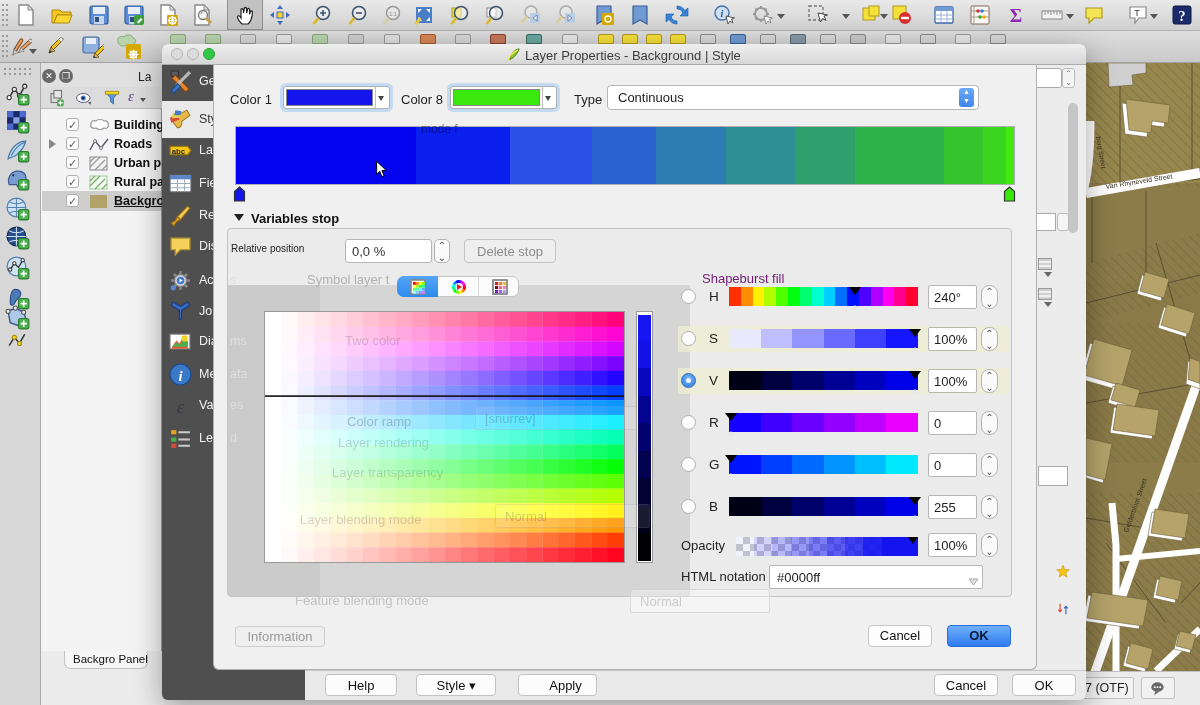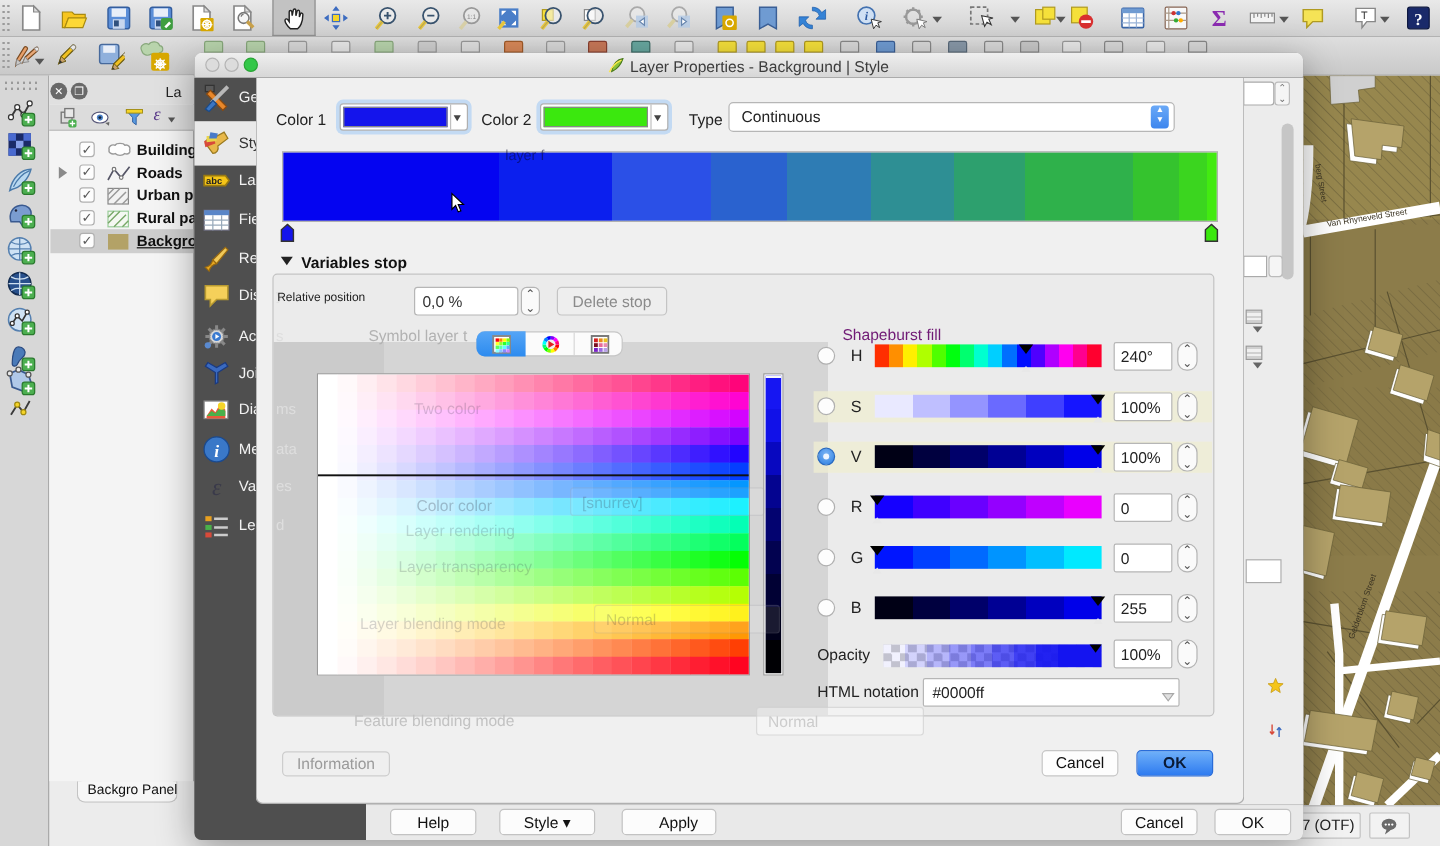--- a/index.html
+++ b/index.html
@@ -557,21 +557,21 @@
 <div class="ab" style="left:374px;top:160px;width:14px;height:20px;z-index:60"><svg width="100%" height="100%" viewBox="0 0 16 22">
       <path d="M3 1v15l3.5-3.5 2.5 6 2.5-1-2.5-6H14z" fill="#fff" stroke="#000" stroke-width="1.1"></path>
     </svg></div>
 <div class="ab" style="left:213px;top:65px;width:824px;height:605px">
     <div class="ab" style="left:0;top:0;width:824px;height:605px;background:#f0f0f0;border:1px solid #b0b0b0;border-top:none;border-radius:0 0 6px 6px"></div>
     <div class="tx" style="left:17px;top:27px;font-size:13px;color:#222">Color 1</div>
     <div class="ab" style="left:70px;top:21px;width:107px;height:23px;background:#fff;border:1px solid #b0b0b0;border-radius:3px;box-shadow:0 0 0 3px #c3daf3"></div>
     <div class="ab" style="left:73px;top:24px;width:87px;height:17px;background:#1414ec;border:1px solid #888"></div>
     <div class="ab" style="left:162px;top:22px;width:14px;height:21px;border-left:1px solid #c0c0c0"></div>
     <div class="ab" style="left:165px;top:31px;width:0;height:0;border:3.5px solid transparent;border-top:5px solid #444"></div>
-    <div class="tx" style="left:188px;top:27px;font-size:13px;color:#222">Color 2</div>
+    <div class="tx" style="left:188px;top:27px;font-size:13px;color:#222">Color 8</div>
     <div class="ab" style="left:237px;top:21px;width:107px;height:23px;background:#fff;border:1px solid #b0b0b0;border-radius:3px;box-shadow:0 0 0 3px #c3daf3"></div>
     <div class="ab" style="left:240px;top:24px;width:87px;height:17px;background:#3be80e;border:1px solid #888"></div>
     <div class="ab" style="left:329px;top:22px;width:14px;height:21px;border-left:1px solid #c0c0c0"></div>
     <div class="ab" style="left:332px;top:31px;width:0;height:0;border:3.5px solid transparent;border-top:5px solid #444"></div>
     <div class="tx" style="left:361px;top:27px;font-size:13px;color:#222">Type</div>
     <div class="ab" style="left:394px;top:20px;width:372px;height:25px;background:#fff;border:1px solid #b6b6b6;border-radius:4px"></div>
     <div class="tx" style="left:405px;top:25px;font-size:13px;color:#222">Continuous</div>
     <div class="ab" style="left:746px;top:23px;width:15px;height:19px;background:linear-gradient(#6aa9f7,#3d86ee);border-radius:3px;color:#fff;font-size:7px;line-height:8.5px;text-align:center">▲<br>▼</div>
     <div class="ab" style="left:22px;top:61px;width:780px;height:59px;border:1px solid #b0b0b0;background:linear-gradient(90deg,#0404f1 0.0% 23.1%,#0b1fee 23.1% 35.2%,#2b50e7 35.2% 45.8%,#2a62cf 45.8% 54.0%,#2e7cb4 54.0% 63.0%,#2e8f94 63.0% 71.8%,#2da06e 71.8% 79.5%,#2fb14b 79.5% 91.0%,#35c32e 91.0% 96.0%,#3bd51f 96.0% 99.0%,#43ea11 99.0% 100.0%)"></div>
     <div class="ab" style="left:20px;top:121px;width:13px;height:16px"><svg width="100%" height="100%" viewBox="0 0 13 16">
@@ -586,21 +586,21 @@
     <div class="ab" style="left:15px;top:220px;width:462px;height:311px;background:#d5d5d5;border-radius:0 0 0 3px"></div>
     <div class="ab" style="left:15px;top:220px;width:92px;height:311px;background:#cbcbcb"></div>
     <div class="tx" style="left:17px;top:174px;font-size:12.5px;color:#dedede">y</div>
     <div class="tx" style="left:17px;top:208px;font-size:12.5px;color:#dedede">s</div>
     <div class="tx" style="left:17px;top:269px;font-size:12.5px;color:#dedede">ms</div>
     <div class="tx" style="left:17px;top:302px;font-size:12.5px;color:#dedede">ata</div>
     <div class="tx" style="left:17px;top:333px;font-size:12.5px;color:#dedede">es</div>
     <div class="tx" style="left:17px;top:366px;font-size:12.5px;color:#dedede">d</div>
     <div class="tx" style="left:94px;top:207px;font-size:13px;color:#b2b2b2">Symbol layer t</div>
     <div class="tx" style="left:489px;top:206px;font-size:13px;color:#701a75">Shapeburst fill</div>
-    <div class="tx" style="left:208px;top:57px;font-size:12px;color:rgba(5,5,45,.5)">layer f</div>
+    <div class="tx" style="left:208px;top:57px;font-size:12px;color:rgba(5,5,45,.5)">mode f</div>
     <div class="ab" style="left:465px;top:261px;width:332px;height:26px;background:#efedd2;opacity:.75"></div>
     <div class="ab" style="left:465px;top:303px;width:332px;height:26px;background:#efedd2;opacity:.75"></div>
     <div class="tx" style="left:18px;top:178px;font-size:10px;color:#222">Relative position</div>
     <div class="ab" style="left:132px;top:174px;width:87px;height:24px;background:#fff;border:1px solid #b6b6b6;border-radius:3px"></div>
     <div class="tx" style="left:139px;top:179px;font-size:13px;color:#333">0,0 %</div>
     <div class="ab" style="left:221px;top:174px;width:16px;height:24px;background:#fafafa;border:1px solid #b4b4b4;border-radius:5px;color:#555;font-size:10px;line-height:11.5px;text-align:center">⌃<br>⌄</div>
     <div class="ab" style="left:251px;top:174px;width:92px;height:24px;background:#eee;border:1px solid #c4c4c4;border-radius:4px"></div>
     <div class="ab" style="left:251px;top:179px;width:92px;text-align:center;font-size:13px;color:#8a8a8a;position:absolute">Delete stop</div>
     <div class="ab" style="left:184px;top:211px;width:122px;height:21px;background:#fbfbfb;border:1px solid #c6c6c6;border-radius:7px"></div>
     <div class="ab" style="left:265px;top:212px;width:1px;height:19px;background:#d8d8d8"></div>
@@ -1027,21 +1027,21 @@
         <rect x="310.0" y="235.3" width="16.7" height="15.0" fill="#ff1e32"></rect>
         <rect x="326.4" y="235.3" width="16.6" height="15.0" fill="#ff112a"></rect>
         <rect x="342.7" y="235.3" width="16.6" height="15.0" fill="#ff0421"></rect>
         <rect x="0" y="83.3" width="359" height="1.6" fill="#111"></rect>
       </svg></div>
     <div class="ab" style="left:423px;top:246px;width:17px;height:252px;border:1px solid #9a9a9a;background:#fff;padding:1px">
       <div style="width:100%;height:100%;background:linear-gradient(180deg,#1616f2 0.00% 11.11%,#1111e8 11.11% 22.22%,#0808c0 22.22% 33.33%,#040490 33.33% 44.44%,#030370 44.44% 55.56%,#020250 55.56% 66.67%,#010134 66.67% 77.78%,#00001a 77.78% 88.89%,#000004 88.89% 100.00%)"></div>
     </div>
     <div class="ab" style="left:425px;top:248px;width:13px;height:2px;background:#f8f8f8"></div>
     <div class="tx" style="left:132px;top:268px;font-size:13px;color:rgba(50,50,70,.2)">Two color</div>
-    <div class="tx" style="left:134px;top:349px;font-size:13px;color:rgba(50,50,70,.28)">Color color</div>
+    <div class="tx" style="left:134px;top:349px;font-size:13px;color:rgba(50,50,70,.28)">Color ramp</div>
     <div class="ab" style="left:262px;top:341px;width:162px;height:24px;background:rgba(255,255,255,.10);border:1px solid rgba(130,130,140,.18);border-radius:3px"></div>
     <div class="tx" style="left:272px;top:346px;font-size:13px;color:rgba(50,50,70,.25)">[snurrev]</div>
     <div class="tx" style="left:125px;top:370px;font-size:13px;color:rgba(50,50,70,.2)">Layer rendering</div>
     <div class="tx" style="left:119px;top:400px;font-size:13px;color:rgba(50,50,70,.2)">Layer transparency</div>
     <div class="tx" style="left:87px;top:447px;font-size:13px;color:rgba(50,50,70,.2)">Layer blending mode</div>
     <div class="ab" style="left:282px;top:439px;width:155px;height:24px;background:rgba(255,255,255,.10);border:1px solid rgba(130,130,140,.18);border-radius:3px"></div>
     <div class="tx" style="left:292px;top:444px;font-size:13px;color:rgba(50,50,70,.22)">Normal</div>
     <div class="tx" style="left:82px;top:528px;font-size:13px;color:#c2c2c2">Feature blending mode</div>
     <div class="ab" style="left:417px;top:524px;width:140px;height:24px;background:rgba(255,255,255,.35);border:1px solid rgba(200,200,200,.6);border-radius:3px"></div>
     <div class="tx" style="left:427px;top:529px;font-size:13px;color:#cccccc">Normal</div>

